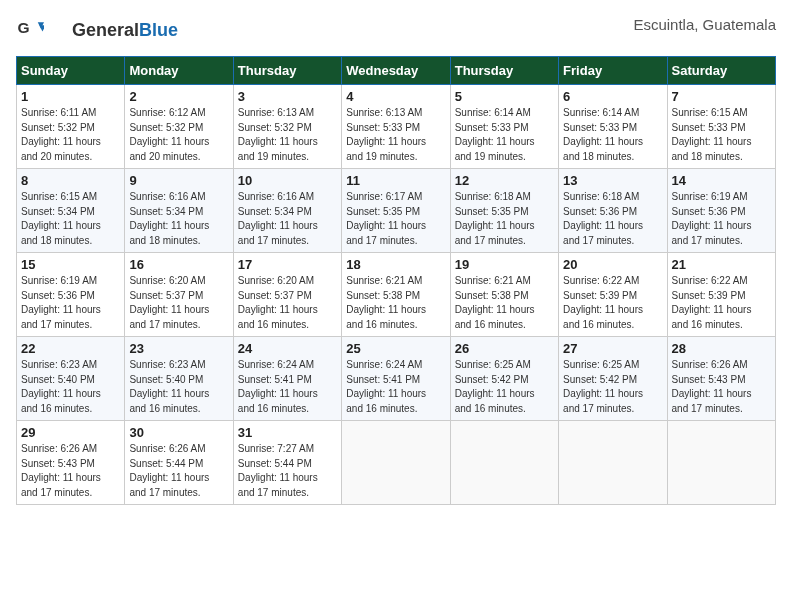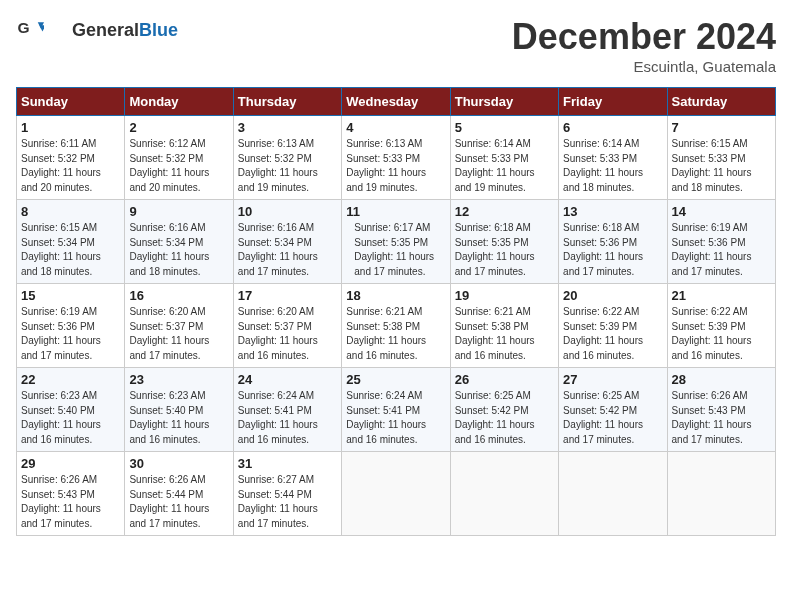--- a/index.html
+++ b/index.html
@@ -37,21 +37,21 @@
       font-size: 15px;
       color: #555;
       text-align: right;
     }
     table {
       width: 100%;
       border-collapse: collapse;
       font-size: 11px;
     }
     thead tr th {
-      background-color: #7f1d1d;
+      background-color: #14532d;
       color: #fff;
       font-weight: bold;
       font-size: 13px;
       padding: 6px 4px;
       text-align: left;
       border: 1px solid #1a6cb0;
     }
     tbody tr td {
       vertical-align: top;
       padding: 4px 4px;
@@ -87,21 +87,20 @@
     <svg class="logo-icon" viewBox="0 0 36 36">
       <text x="2" y="22" font-size="20" font-weight="bold" fill="#333" font-family="Arial">G</text>
       <polygon points="28,8 36,8 32,16" fill="#1a6cb0"></polygon>
       <polygon points="30,12 38,12 34,20" fill="#1a6cb0"></polygon>
     </svg>
     <div>
       <span style="font-size:18px;font-weight:bold;color:#333;margin-left:24px;">General</span><span style="font-size:18px;font-weight:bold;color:#1a6cb0;">Blue</span>
     </div>
   </div>
   <div class="title-area">
-    <div class="month-title">December 2024</div>
     <div class="location-title">Escuintla, Guatemala</div>
   </div>
 </div>
 
 <table>
   <thead>
     <tr>
     <th>Sunday</th>
         <th>Monday</th>
         <th>Thursday</th>
@@ -180,21 +179,21 @@
         </td>
         <td>
           <span class="day-num">10</span>
           <div class="day-info" style="white-space: pre-line;">Sunrise: 6:16 AM
 Sunset: 5:34 PM
 Daylight: 11 hours
 and 17 minutes.</div>
         </td>
         <td>
           <span class="day-num">11</span>
-          <div class="day-info" style="white-space: pre-line; margin-left: 8px;">Sunrise: 6:17 AM
+          <div class="day-info" style="white-space: pre-line;">Sunrise: 6:17 AM
 Sunset: 5:35 PM
 Daylight: 11 hours
 and 17 minutes.</div>
         </td>
         <td>
           <span class="day-num">12</span>
           <div class="day-info" style="white-space: pre-line;">Sunrise: 6:18 AM
 Sunset: 5:35 PM
 Daylight: 11 hours
 and 17 minutes.</div>
@@ -326,21 +325,21 @@
         </td>
         <td>
           <span class="day-num">30</span>
           <div class="day-info" style="white-space: pre-line;">Sunrise: 6:26 AM
 Sunset: 5:44 PM
 Daylight: 11 hours
 and 17 minutes.</div>
         </td>
         <td>
           <span class="day-num">31</span>
-          <div class="day-info" style="white-space: pre-line;">Sunrise: 6:27 AM
+          <div class="day-info" style="white-space: pre-line;">Sunrise: 7:27 AM
 Sunset: 5:44 PM
 Daylight: 11 hours
 and 17 minutes.</div>
         </td>
         <td class="empty-cell"></td>
         <td class="empty-cell"></td>
         <td class="empty-cell"></td>
         <td class="empty-cell"></td>
       </tr>
     </tbody>

